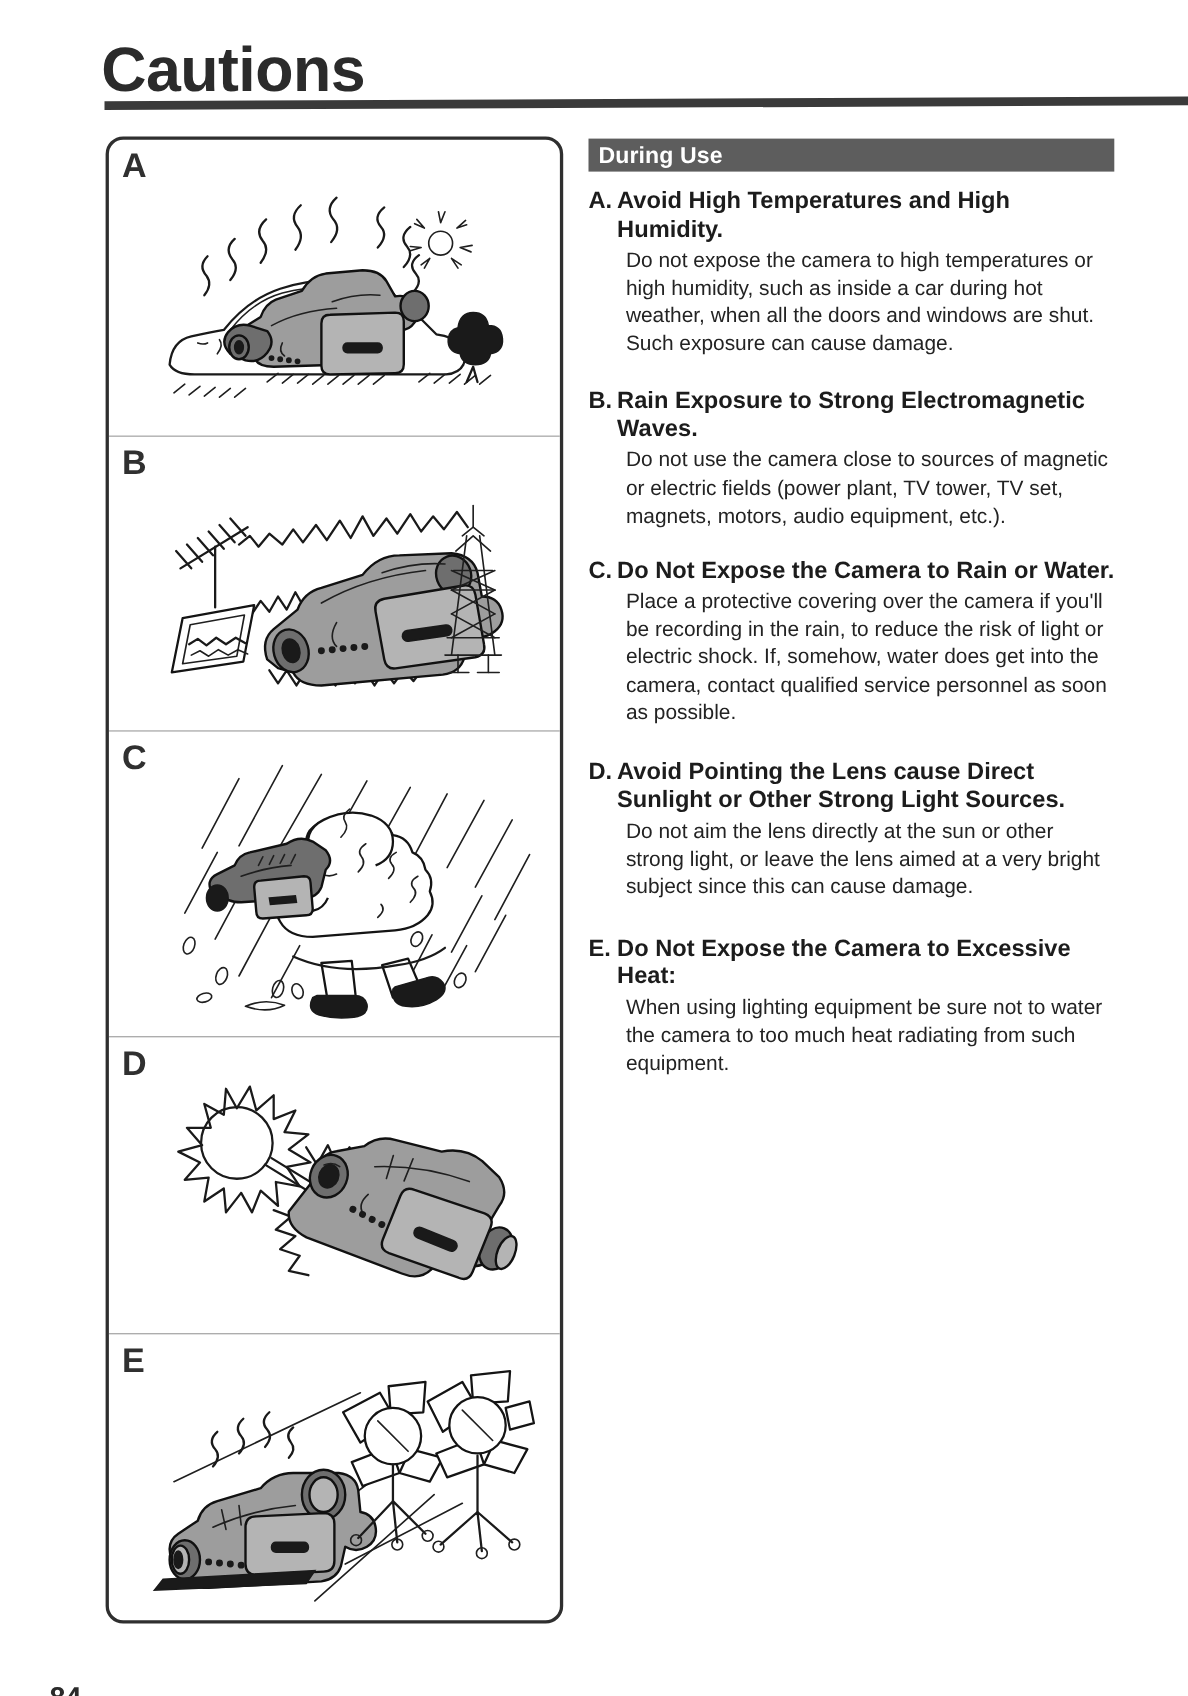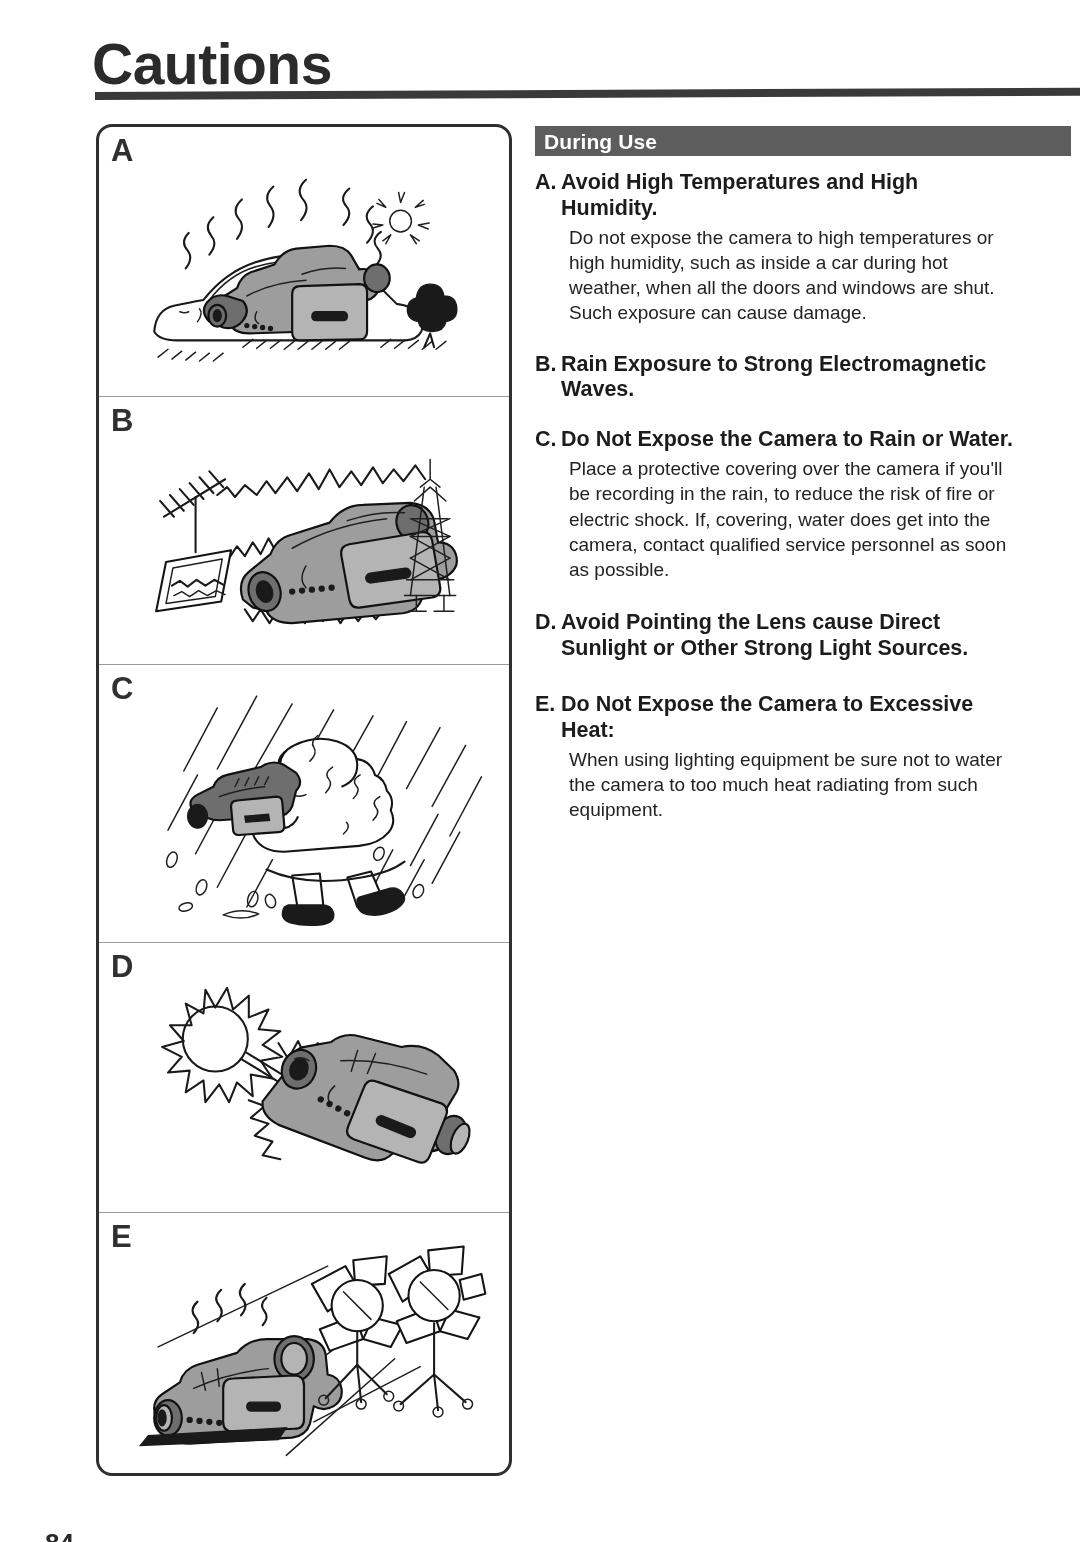--- a/index.html
+++ b/index.html
@@ -89,21 +89,21 @@
   .white-fill { fill: #ffffff; stroke: #141414; stroke-width: 2.1; stroke-linejoin: round; }
 
   
   #text-column {
     position: absolute;
     left: 535px;
     top: 126px;
     width: 478px;
   }
   #section-bar {
-    width: 536px;
+    width: 478px;
     height: 30px;
     background: #5d5d5d;
     display: flex;
     align-items: center;
     margin-bottom: 14px;
   }
   #section-bar-label {
     color: #ffffff;
     font-size: 21px;
     font-weight: bold;
@@ -508,35 +508,37 @@
       <span class="caution-title">Avoid High Temperatures and High Humidity.</span>
     </div>
     <div class="caution-body">Do not expose the camera to high temperatures or high humidity, such as inside a car during hot weather, when all the doors and windows are shut.  Such exposure can cause damage.</div>
   </div>
 
   <div class="caution-item" id="item-b">
     <div class="caution-heading">
       <span class="caution-letter">B.</span>
       <span class="caution-title">Rain Exposure to Strong Electromagnetic Waves.</span>
     </div>
+    <div class="caution-body">Do not use the camera close to sources of magnetic or electric fields (power plant, TV tower, TV set, magnets, motors, audio equipment, etc.).</div>
   </div>
 
   <div class="caution-item" id="item-c">
     <div class="caution-heading">
       <span class="caution-letter">C.</span>
       <span class="caution-title">Do Not Expose the Camera to Rain or Water.</span>
     </div>
-    <div class="caution-body">Place a protective covering over the camera if you'll be recording in the rain, to reduce the risk of fire or electric shock.  If, covering, water does get into the camera, contact qualified service personnel as soon as possible.</div>
+    <div class="caution-body">Place a protective covering over the camera if you'll be recording in the rain, to reduce the risk of light or electric shock.  If, somehow, water does get into the camera, contact qualified service personnel as soon as possible.</div>
   </div>
 
   <div class="caution-item" id="item-d">
     <div class="caution-heading">
       <span class="caution-letter">D.</span>
       <span class="caution-title">Avoid Pointing the Lens cause Direct Sunlight or Other Strong Light Sources.</span>
     </div>
+    <div class="caution-body">Do not aim the lens directly at the sun or other strong light, or leave the lens aimed at a very bright subject since this can cause damage.</div>
   </div>
 
   <div class="caution-item" id="item-e">
     <div class="caution-heading">
       <span class="caution-letter">E.</span>
       <span class="caution-title">Do Not Expose the Camera to Excessive Heat:</span>
     </div>
     <div class="caution-body">When using lighting equipment be sure not to water the camera to too much heat radiating from such equipment.</div>
   </div>
 </div>

